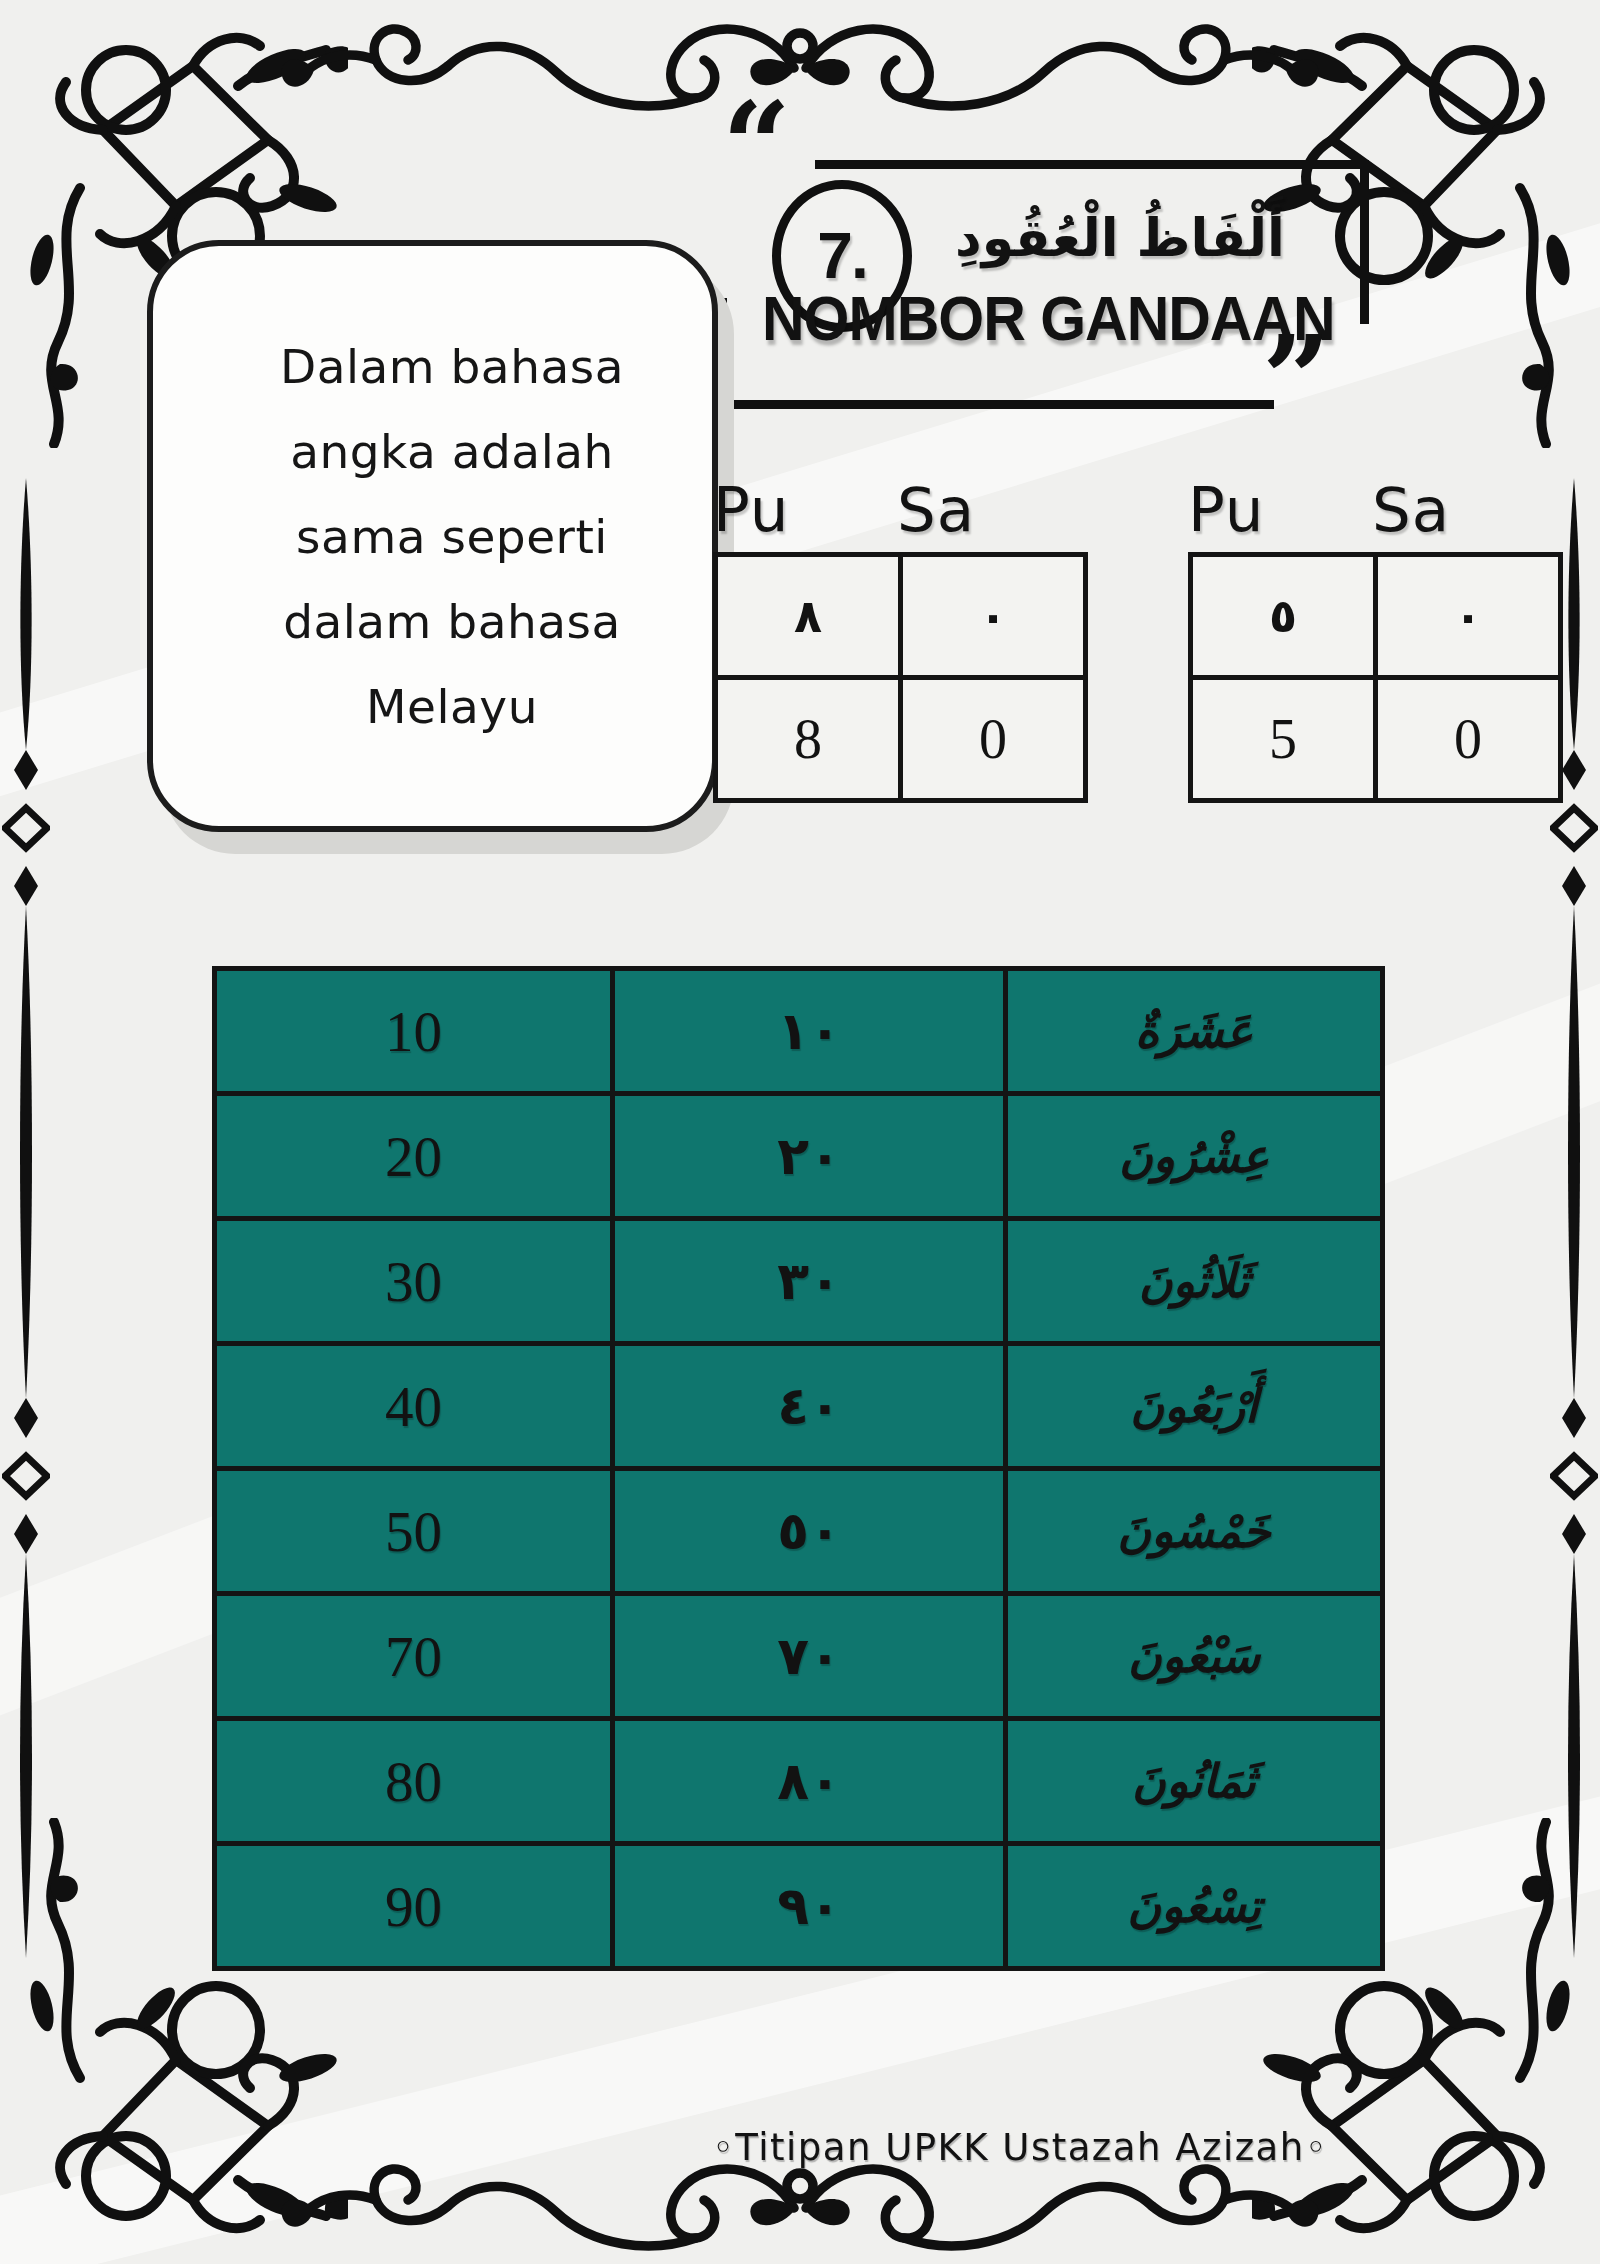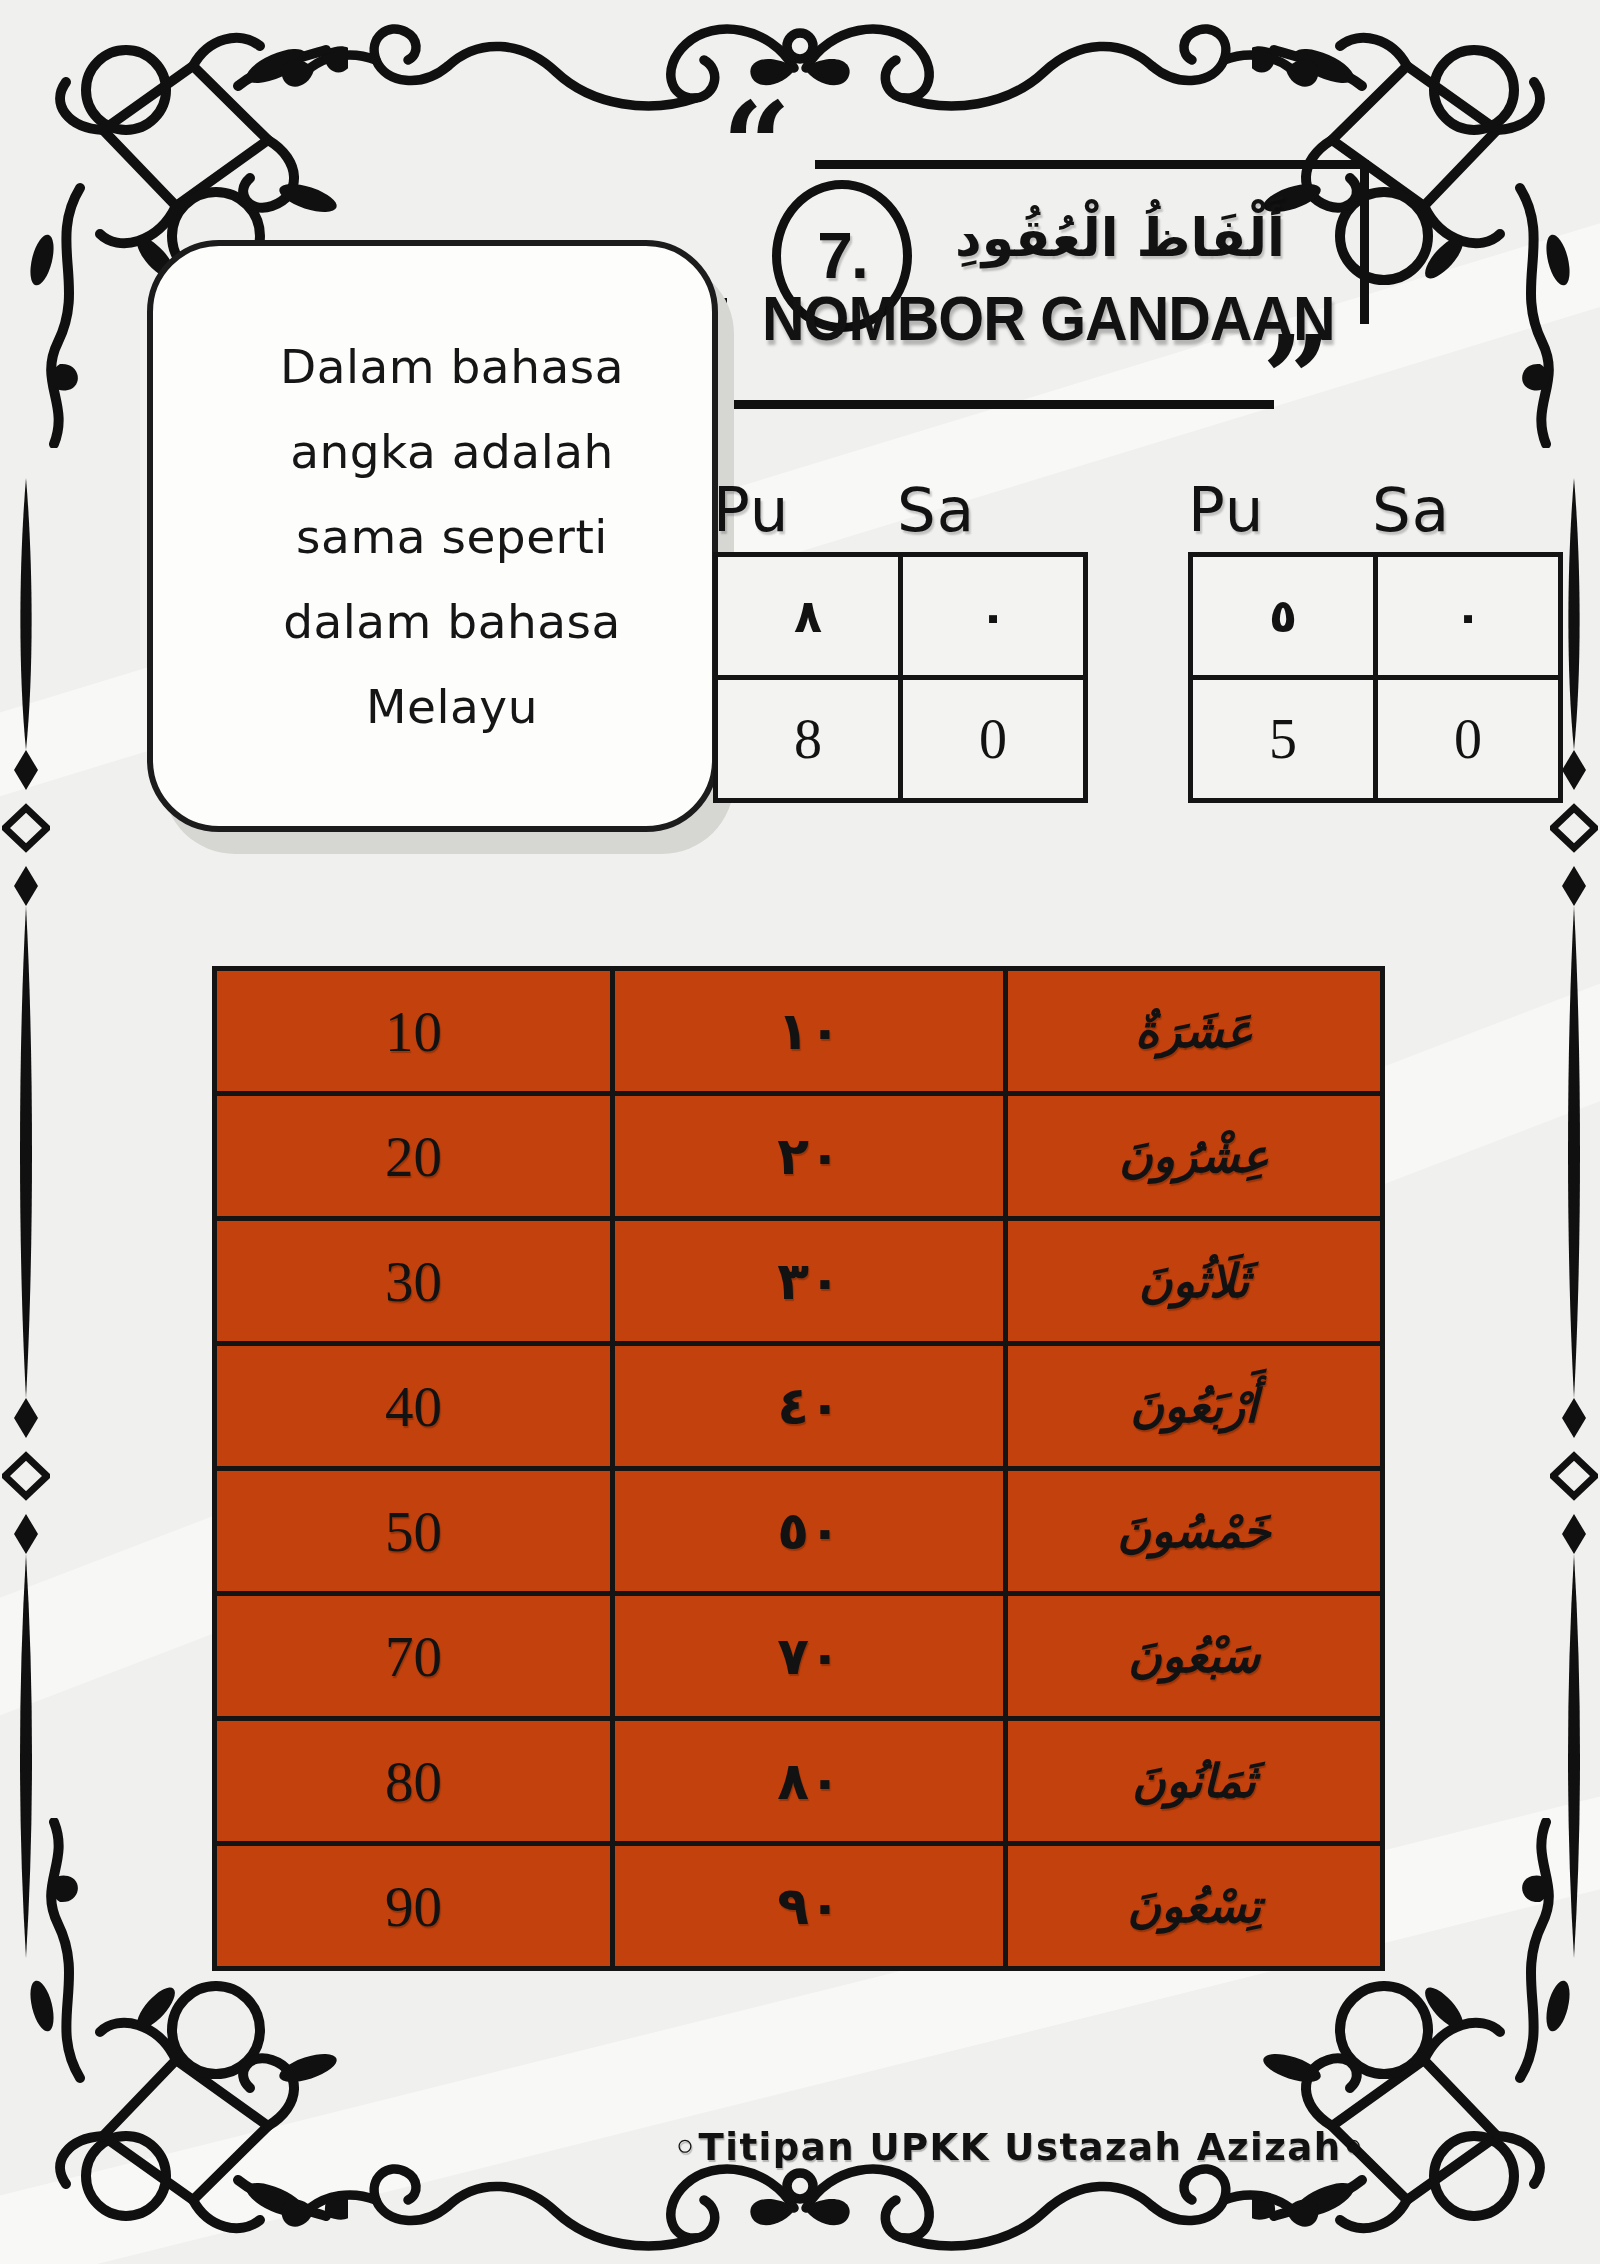--- a/index.html
+++ b/index.html
@@ -93,32 +93,32 @@
     text-align:center;vertical-align:middle;padding:0;
   }
   td.pv-ar{font-size:46px;font-weight:bold;}
   td.pv-we{font-family:"Liberation Serif",serif;font-size:56px;}
 
   
   table.main{
     position:absolute;left:212px;top:966px;border-collapse:collapse;table-layout:fixed;
   }
   table.main td{
-    height:120px;border:5px solid #141414;background:#c2410c;
+    height:120px;border:5px solid #141414;background:#0f766e;
     text-align:center;vertical-align:middle;padding:0;
     text-shadow:1px 2px 1px rgba(0,0,0,.22);
   }
   td.c-west{width:393px;font-family:"Liberation Serif",serif;font-size:57px;}
   td.c-arnum{width:388px;font-size:52px;font-weight:bold;}
   td.c-arword{width:372px;font-size:46px;font-weight:bold;direction:rtl;line-height:1.1;font-style:italic;}
 
   
   .credit{
     position:absolute;left:620px;top:2126px;width:800px;text-align:center;
-    font-size:37px;font-weight:bold;letter-spacing:1.5px;white-space:nowrap;
+    font-size:37px;font-weight:normal;letter-spacing:1.5px;white-space:nowrap;
     text-shadow:1px 2px 1px rgba(0,0,0,.25);
   }
 </style>
 </head>
 <body>
 
 <div class="page">
 
   <div class="streak s1"></div>
   <div class="streak s2"></div>

